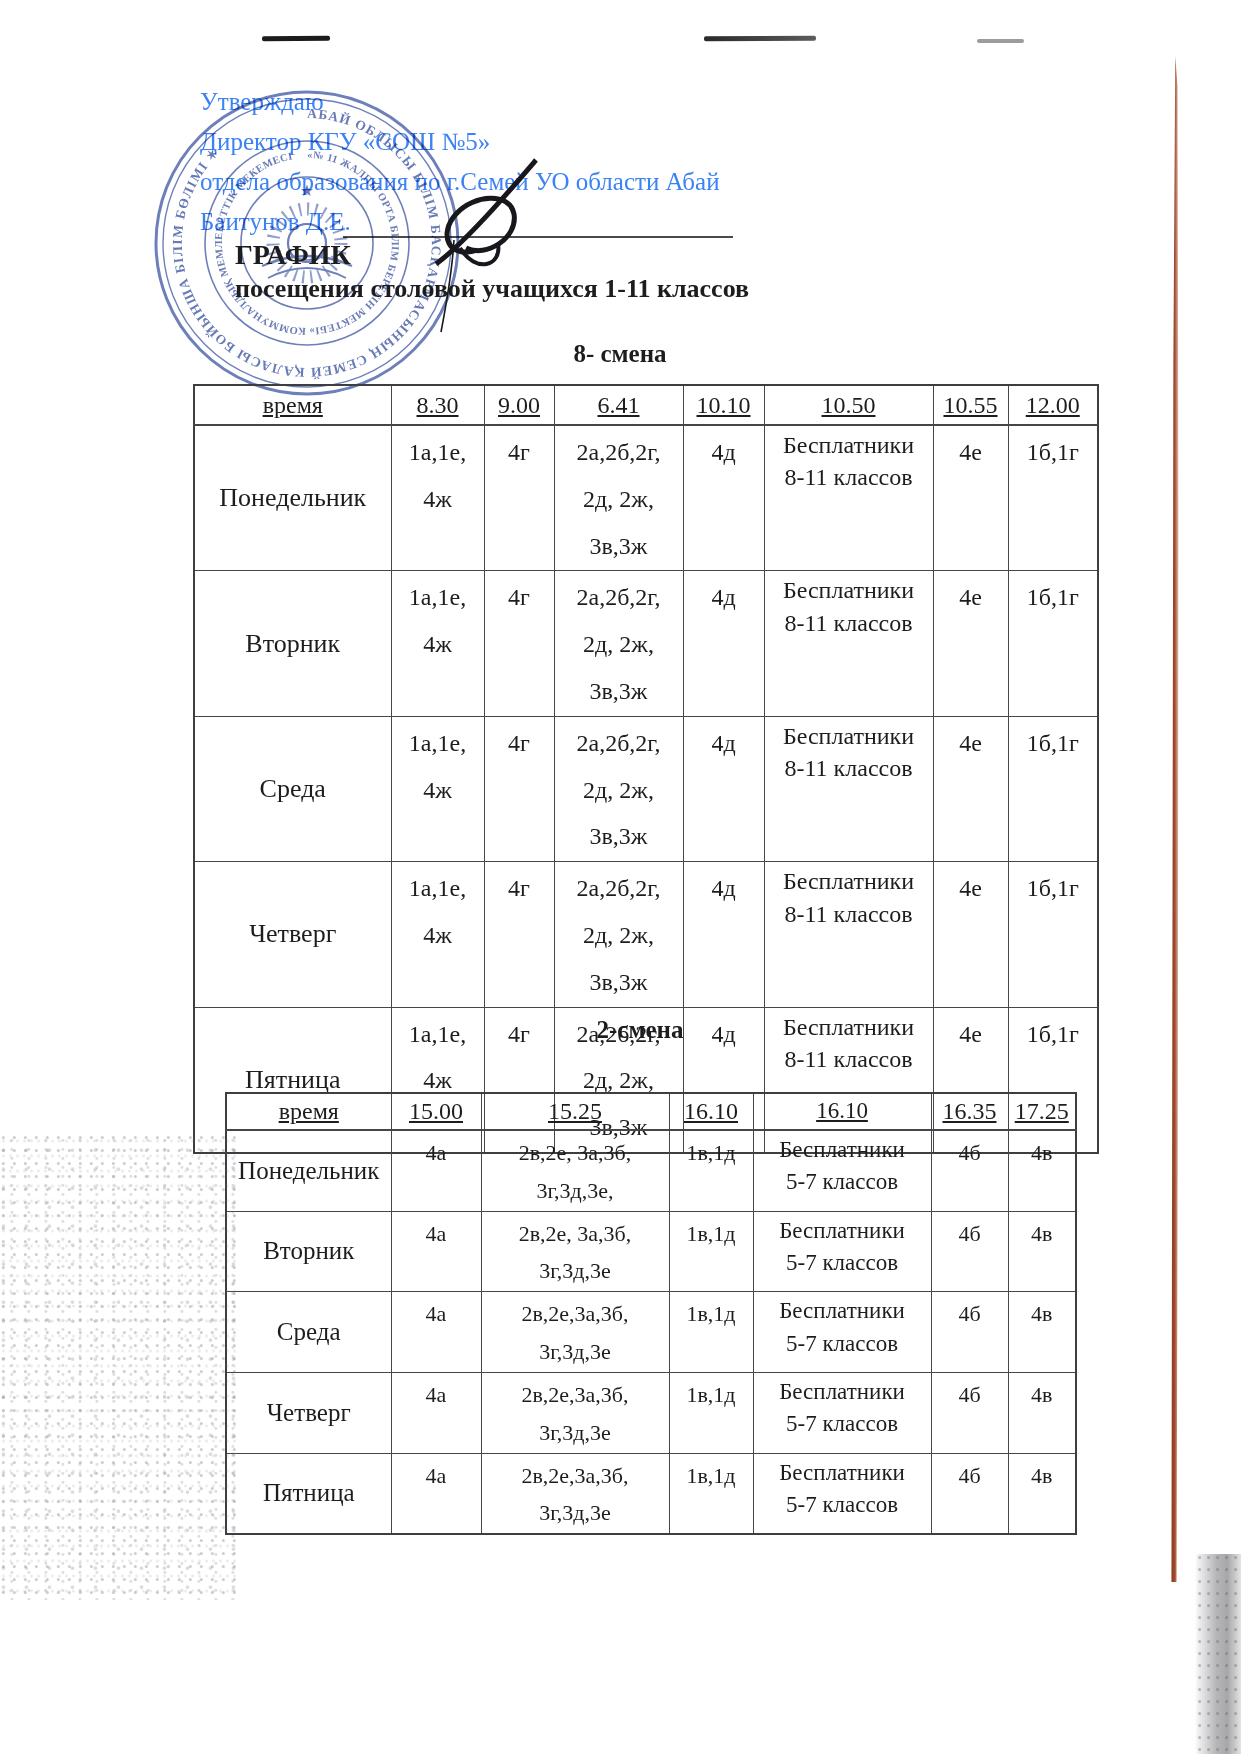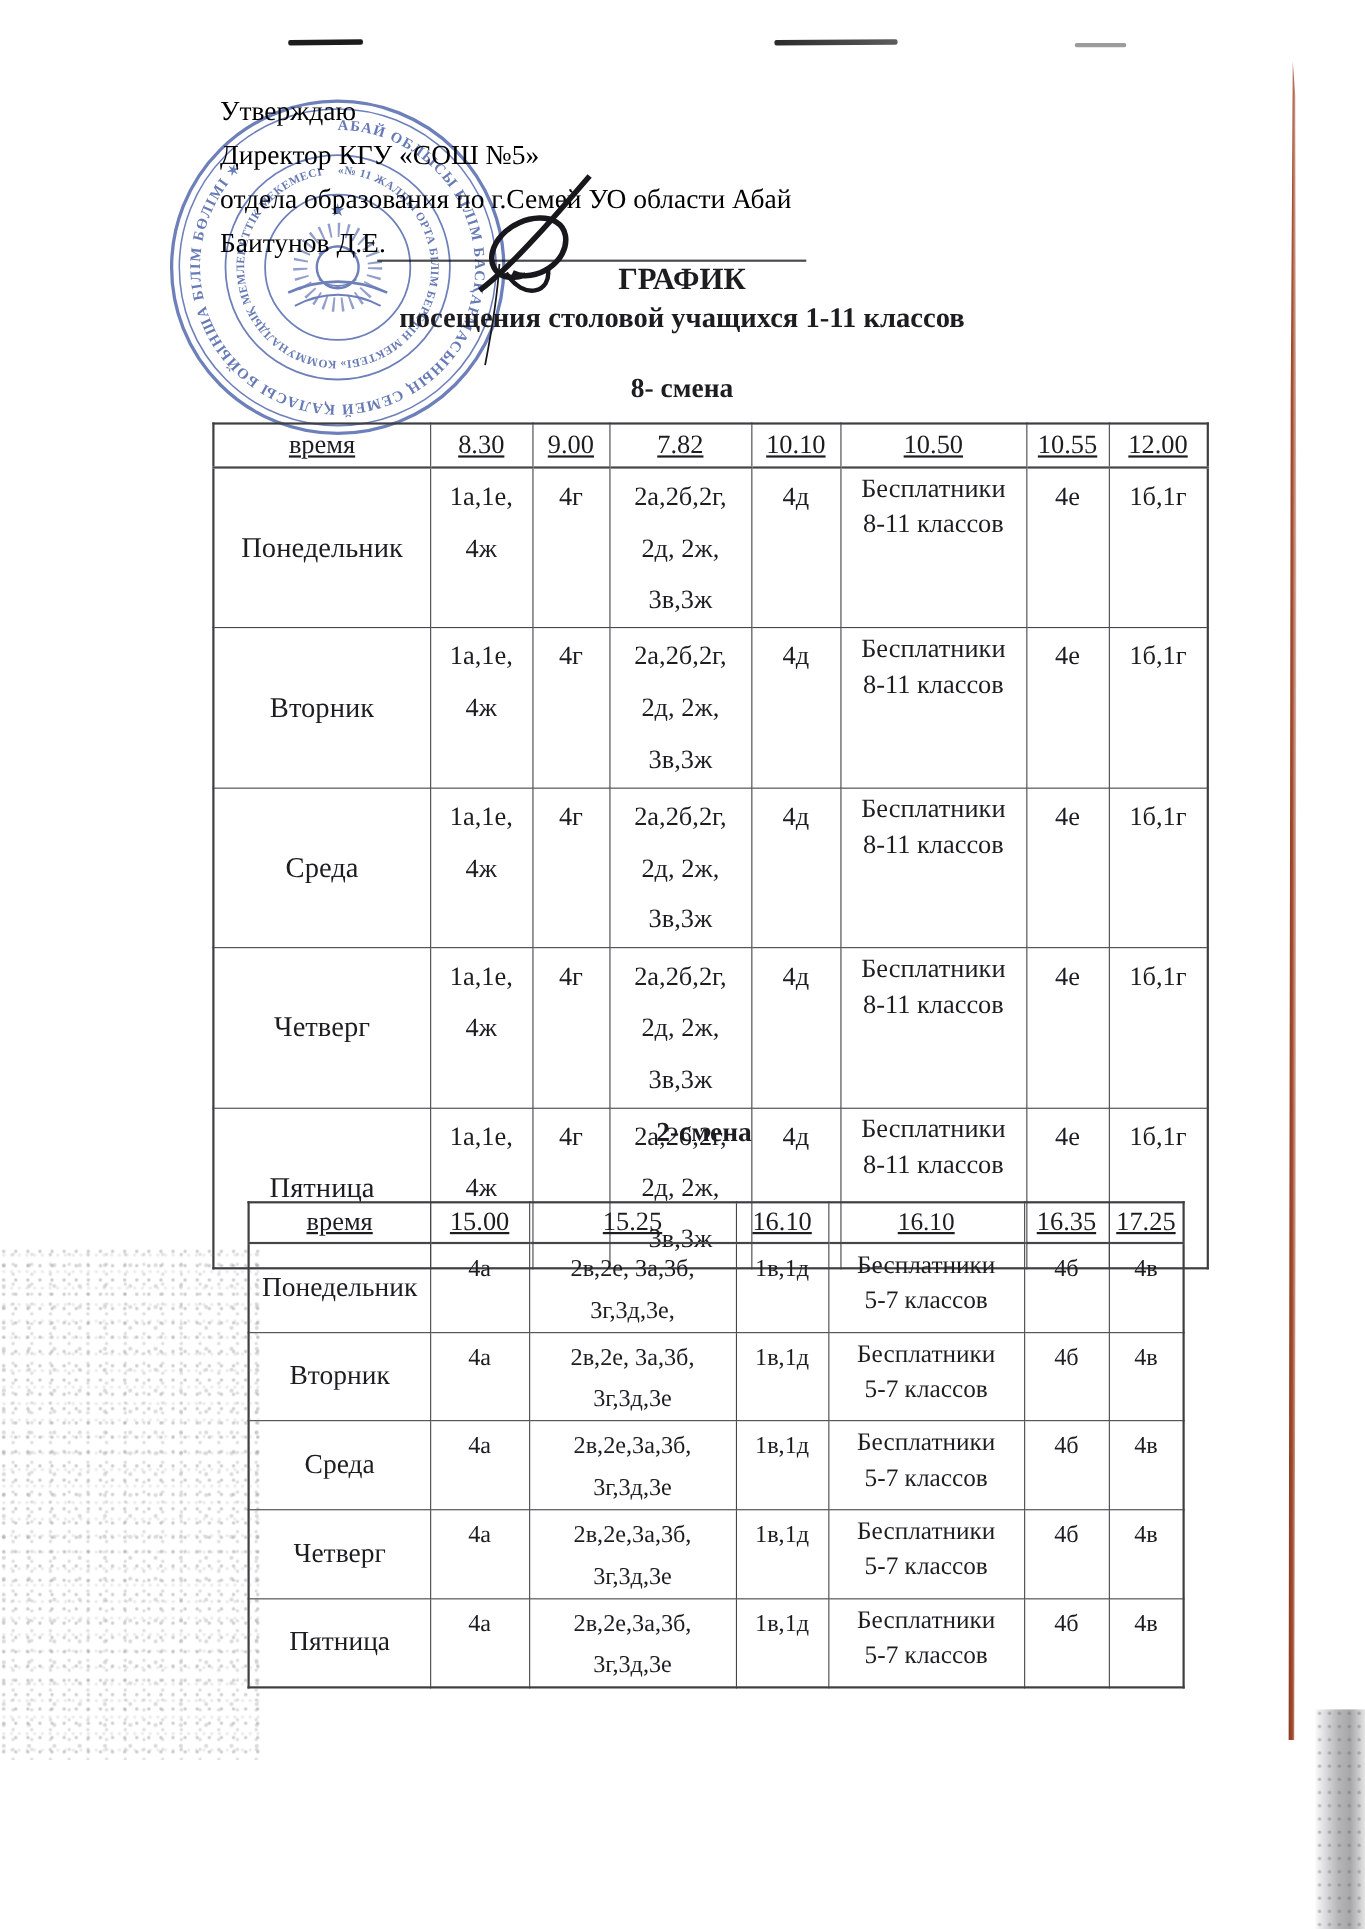--- a/index.html
+++ b/index.html
@@ -8,31 +8,31 @@
     font-family:"Liberation Serif","DejaVu Serif",serif;color:#1d1d20;
   }
   .abs{position:absolute;}
 
   
   .dash1{left:262px;top:36px;width:68px;height:5px;background:#1c1c1c;transform:rotate(-.6deg);border-radius:2px;}
   .dash2{left:704px;top:36px;width:112px;height:5px;background:linear-gradient(90deg,#2a2a2a,#5c5c5c);transform:rotate(-.3deg);border-radius:2px;}
   .dash3{left:977px;top:39px;width:47px;height:4px;background:#9c9c9c;border-radius:2px;}
 
   
-  .approval{left:200px;top:82px;width:640px;font-size:25px;line-height:40px;color:#000000;}
+  .approval{left:200px;top:82px;width:640px;font-size:25px;line-height:40px;color:#3b82f6;}
   .sig-underline{left:343px;top:236px;width:390px;height:2px;background:#4a4a50;}
 
   
   .stamp{left:150px;top:86px;width:314px;height:314px;mix-blend-mode:multiply;opacity:.92;}
 
   
   .signature{left:408px;top:148px;width:220px;height:200px;}
 
   
-  .title{left:235px;top:238px;width:770px;text-align:center;font-weight:bold;}
+  .title{left:235px;top:238px;width:770px;font-weight:bold;}
   .title .l1{font-size:28px;line-height:34px;}
   .title .l2{font-size:26px;line-height:33px;}
   .title .l3{font-size:26px;line-height:33px;}
   .shift-head{font-weight:bold;font-size:25px;text-align:center;}
   .sh1{left:235px;top:340px;width:770px;}
   .sh2{left:240px;top:1016px;width:800px;}
 
   
   table.sched{border-collapse:collapse;table-layout:fixed;position:absolute;background:transparent;}
   table.sched td{border:1.5px solid #45454a;text-align:center;overflow:hidden;}
@@ -138,21 +138,21 @@
       <col style="width:81px">
       <col style="width:169px">
       <col style="width:75px">
       <col style="width:90px">
     </colgroup>
   <tbody>
   <tr class="head">
     <td>время</td>
     <td>8.30</td>
     <td>9.00</td>
-    <td>7.82</td>
+    <td>6.41</td>
     <td>10.10</td>
     <td>10.50</td>
     <td>10.55</td>
     <td>12.00</td>
   </tr>
   <tr class="data">
     <td class="day">Понедельник</td>
     <td class="c">1а,1е,
 4ж</td>
     <td class="c">4г</td>

